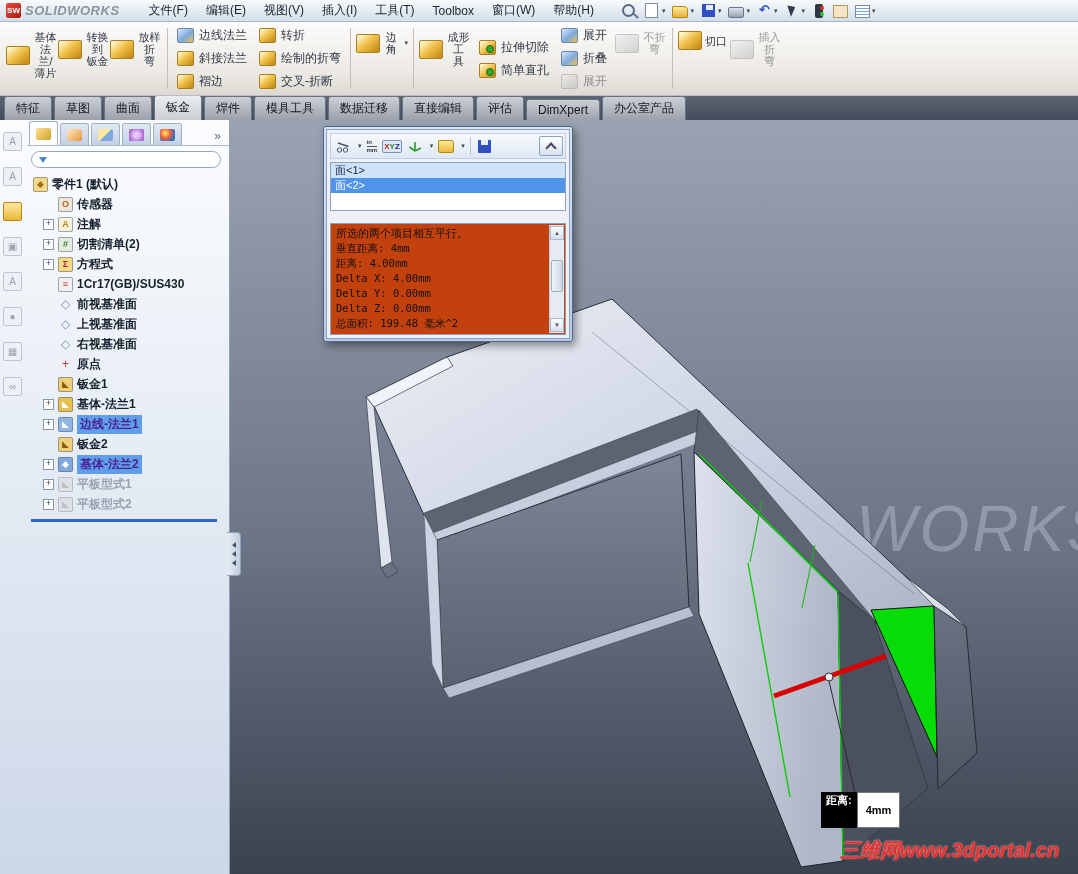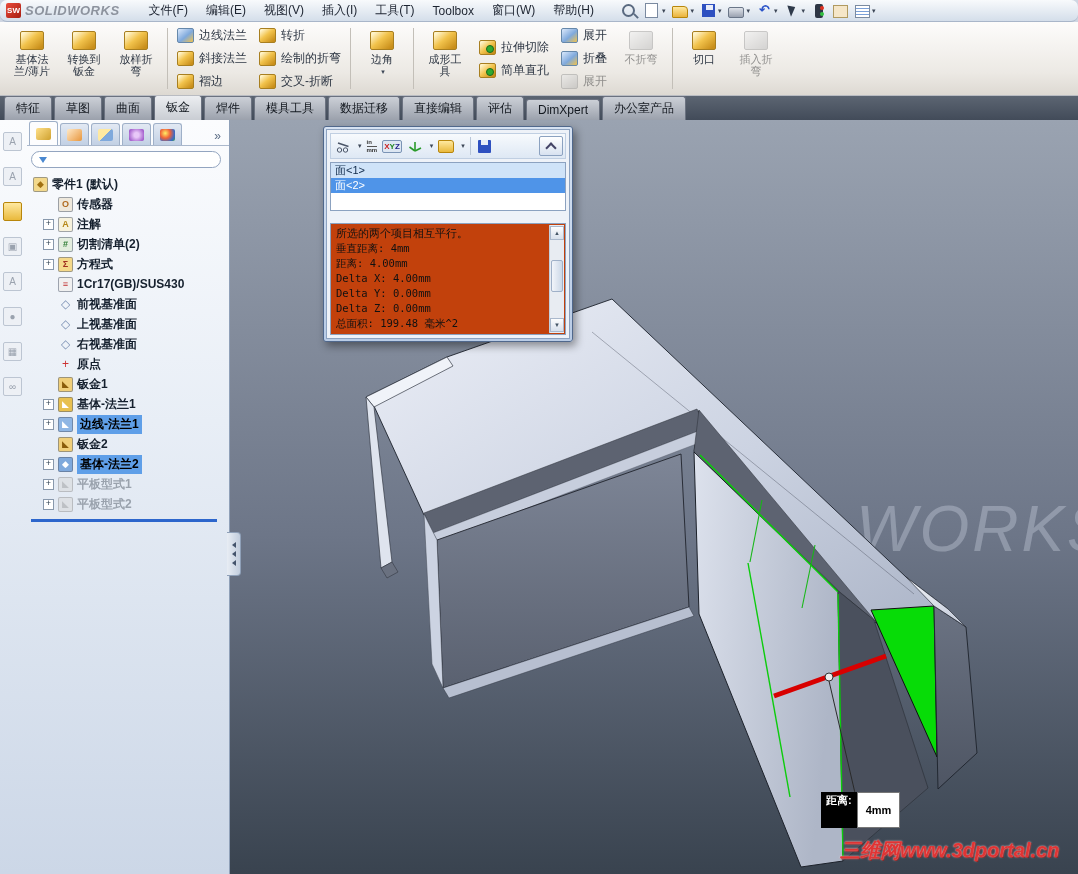--- a/index.html
+++ b/index.html
@@ -2,21 +2,21 @@
 <html><head>
 <meta charset="utf-8">
 <style>
   html,body{margin:0;padding:0;background:#222;}
   .app{position:relative;width:1078px;height:874px;overflow:hidden;
        font-family:"Liberation Sans","DejaVu Sans",sans-serif;background:#cfd6e2;}
 
   
   .titlebar{position:absolute;left:0;top:0;width:100%;height:22px;
     background:linear-gradient(#f8fafc,#d4deea);border-bottom:1px solid #a9b6c9;
-    display:flex;align-items:center;padding:0 4px;box-sizing:border-box;z-index:20;border-radius:7px;}
+    display:flex;align-items:center;padding:0 4px;box-sizing:border-box;z-index:20;}
   .sw-badge{width:15px;height:15px;background:linear-gradient(135deg,#e84a3a,#a81f12);
     color:#fff;font-size:8px;font-weight:bold;display:flex;align-items:center;justify-content:center;
     border-radius:2px;margin:0 4px 0 2px;flex:none;}
   .brand{font-weight:bold;font-style:italic;font-size:13px;color:#8d939e;letter-spacing:.5px;margin-right:20px;}
   .menus{display:flex;height:100%;align-items:center;}
   .menu-item{font-size:12px;color:#1c2330;padding:2px 9px;cursor:default;}
   .qat{display:flex;align-items:center;margin-left:16px;gap:3px;}
   .qat-btn{display:flex;align-items:center;padding:1px 2px;border-radius:2px;}
   .qicon{display:inline-block;width:15px;height:15px;position:relative;font-style:normal;}
   .drop{font-style:normal;font-size:7px;color:#3c4656;margin-left:2px;}
@@ -37,21 +37,21 @@
   .qi-options{border:1px solid #7a8aa0;width:13px;height:11px;margin-top:2px;
      background:repeating-linear-gradient(#fff 0 2px,#7aa0d8 2px 3px);}
 
   
   .cmdbar{position:absolute;left:0;top:22px;width:100%;height:74px;
     background:linear-gradient(#fdfcfb,#ece9e4 70%,#ddd9d2);border-bottom:1px solid #b9bcc2;
     display:flex;align-items:stretch;padding:2px 4px;box-sizing:border-box;z-index:19;}
   .cm-group{display:flex;padding:0 2px;}
   .cm-group.lg{flex-direction:row;align-items:flex-start;}
   .cm-group.sm{flex-direction:column;justify-content:center;gap:1px;}
-  .cm-large{width:52px;display:flex;flex-direction:column;align-items:center;padding-top:7px;gap:3px;border-radius:3px;}
+  .cm-large{width:52px;display:flex;align-items:center;padding-top:7px;gap:3px;border-radius:3px;}
   .cm-lbl{font-size:11px;line-height:12px;color:#2e3744;text-align:center;}
   .cm-small{display:flex;align-items:center;gap:5px;padding:1px 4px;height:20px;}
   .cm-slbl{font-size:12px;color:#2e3744;white-space:nowrap;}
   .cm-sep{width:1px;background:#c3bfb8;margin:4px 3px;}
   .cm-large.disabled,.cm-small.disabled{opacity:.5;filter:grayscale(.9);}
   .cmi{display:inline-block;width:22px;height:17px;border-radius:2px;position:relative;flex:none;}
   .cmi.sm{width:15px;height:13px;}
   .cmi-gold{background:linear-gradient(140deg,#fff3c8 10%,#f2c34c 45%,#c98f1b 90%);border:1px solid #a87f20;}
   .cmi-bluegold{background:linear-gradient(140deg,#dce9fb,#7fa9dc 55%,#f2c34c 100%);border:1px solid #6688aa;}
   .cmi-goldgreen{background:linear-gradient(140deg,#fff3c8 10%,#f2c34c 50%,#c98f1b 90%);border:1px solid #a87f20;}
@@ -107,21 +107,21 @@
   .tree-row{display:flex;align-items:center;height:20px;gap:4px;}
   .tree-row.d0{padding-left:6px;}
   .tree-row.d1{padding-left:16px;}
   .plusbox{width:9px;height:9px;border:1px solid #8898ac;background:#fff;color:#345;
     font-size:9px;line-height:7px;text-align:center;flex:none;}
   .plusspace{width:11px;flex:none;}
   .ticon{width:15px;height:15px;border:1px solid rgba(90,100,120,.55);border-radius:2px;font-size:9px;
     display:flex;align-items:center;justify-content:center;flex:none;font-weight:bold;box-sizing:border-box;}
   .ticon.noborder{border:none;background:none !important;font-size:12px;font-weight:normal;}
   .tlabel{white-space:nowrap;font-weight:bold;}
-  .tree-row.sel .tlabel{background:#5f9fe8;color:#000000;padding:1px 3px;}
+  .tree-row.sel .tlabel{background:#5f9fe8;color:#4c1d95;padding:1px 3px;}
   .tree-row.gray{color:#9aa2ad;}
   .tree-row.gray .ticon{filter:grayscale(1);opacity:.55;}
   .rollback{height:0;border-top:3px solid #2d66cc;margin:5px 12px 0 31px;}
   .splitter{position:absolute;left:227px;top:532px;width:13px;height:42px;
     background:linear-gradient(90deg,#e8edf4,#c2cddd);border:1px solid #8fa0b8;border-left:none;
     border-radius:0 4px 4px 0;display:flex;flex-direction:column;align-items:center;justify-content:center;gap:3px;z-index:6;}
   .splitter i{width:0;height:0;border-top:3px solid transparent;border-bottom:3px solid transparent;border-right:4px solid #44536b;}
 
   
   .viewport{position:absolute;left:230px;top:120px;width:848px;height:754px;

